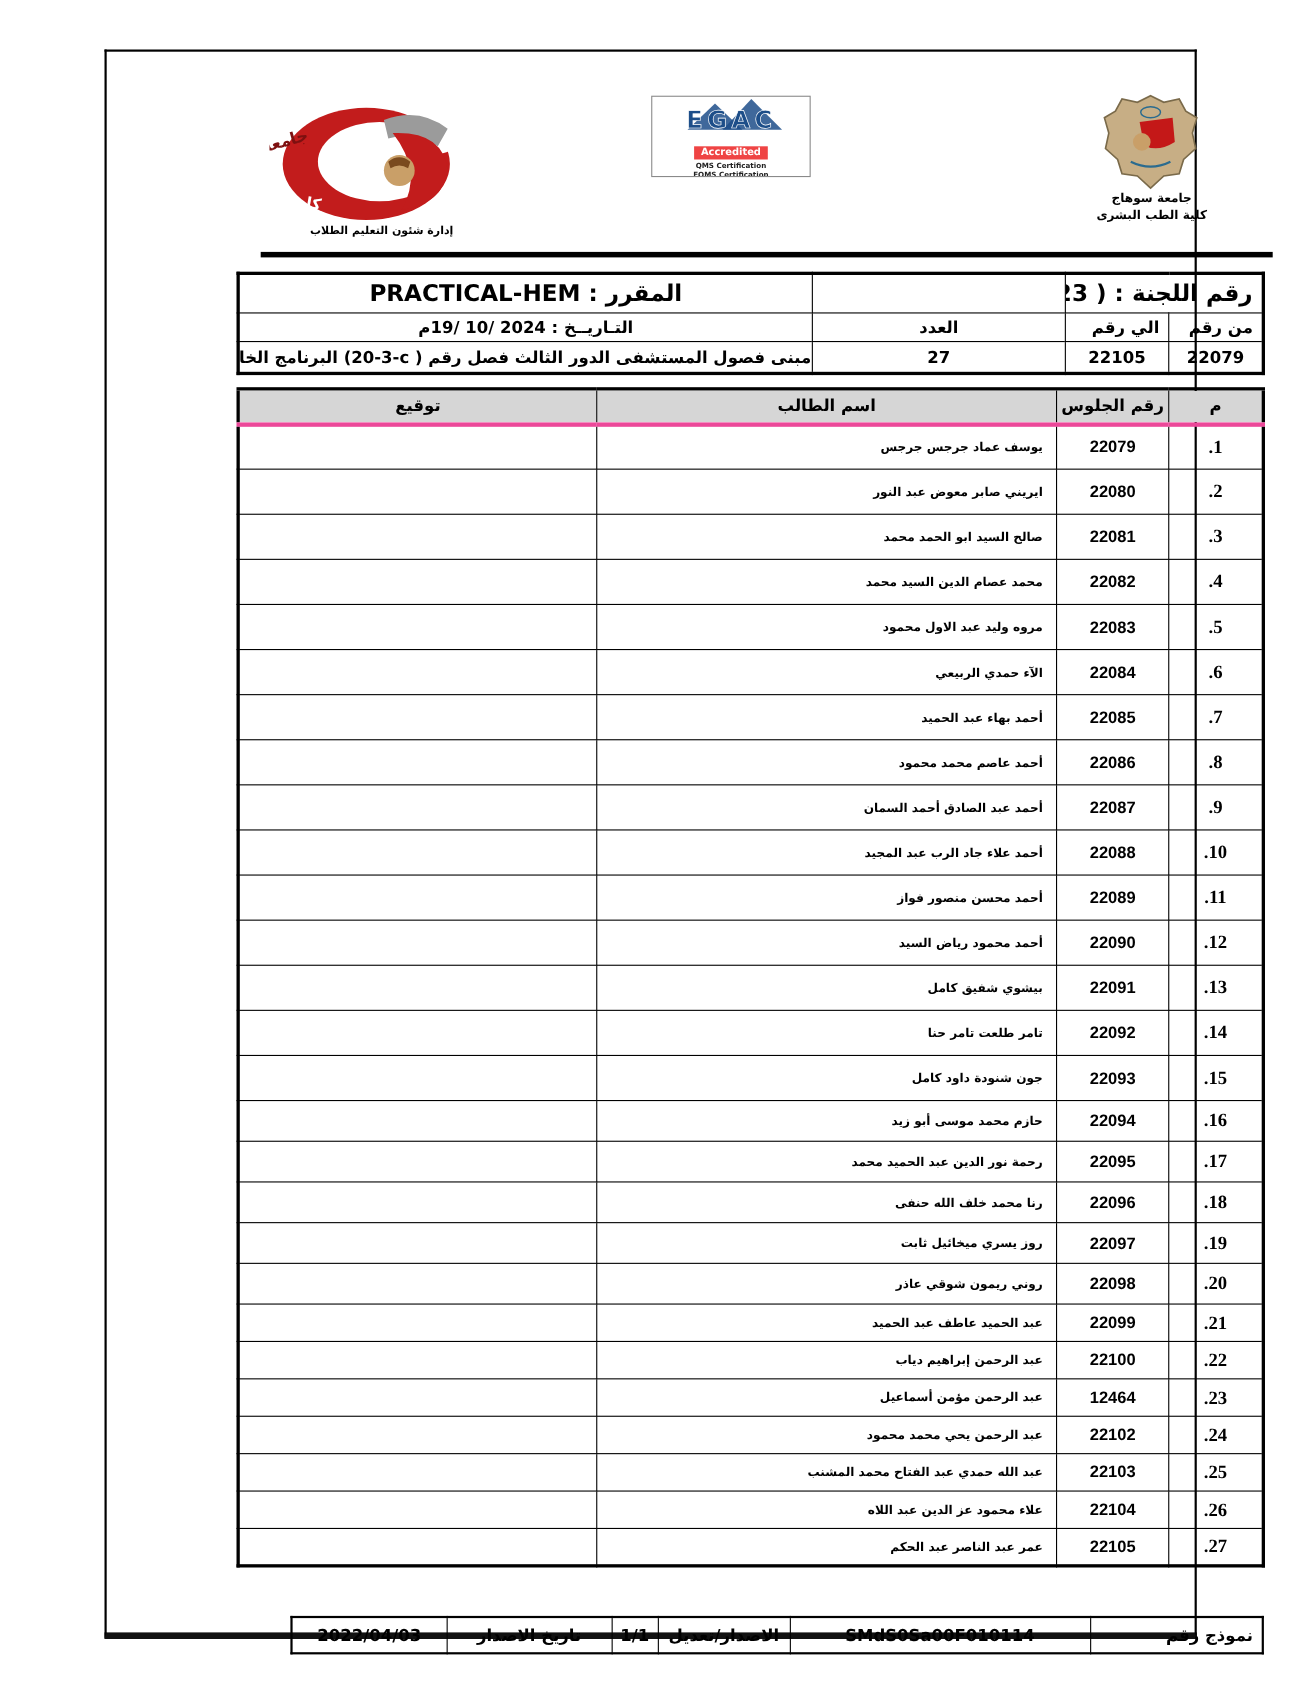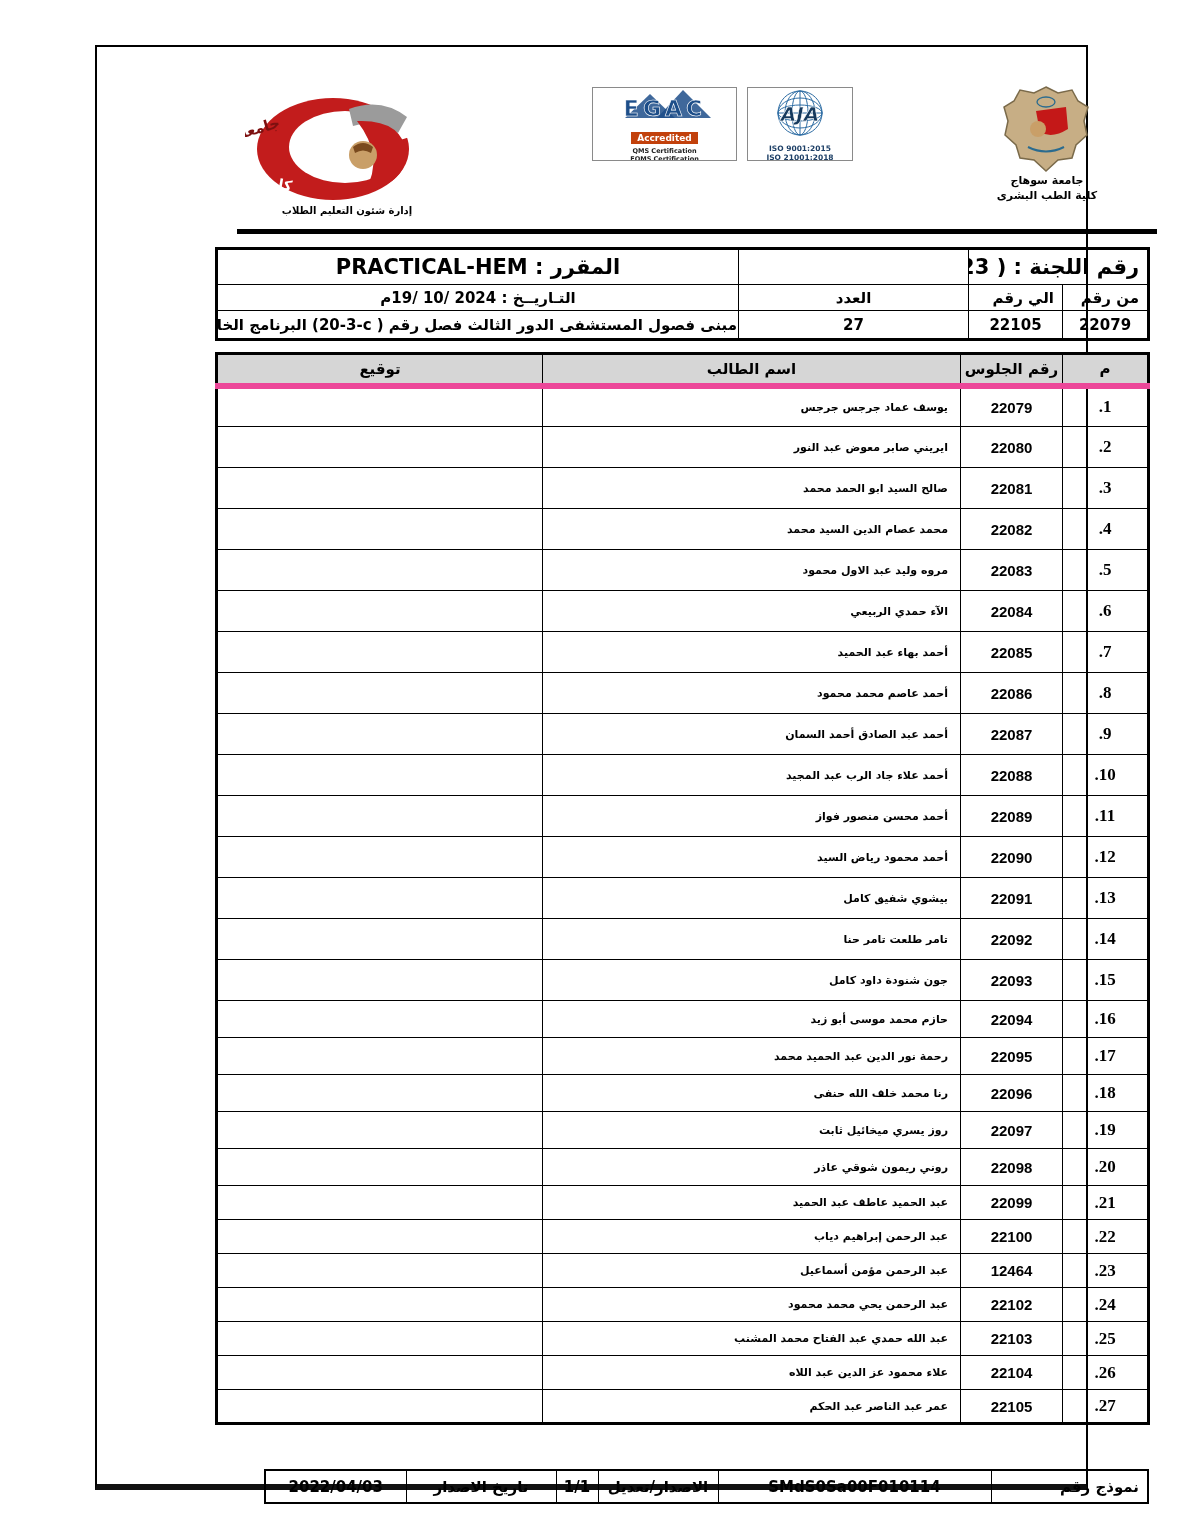--- a/index.html
+++ b/index.html
@@ -10,21 +10,21 @@
   .page-frame{
     position:absolute;left:95px;top:45px;width:993px;height:1445px;
     border:2px solid #000;border-bottom:6px solid #111;box-sizing:border-box;background:#fff;
   }
   
   .crescent-logo{position:absolute;left:148px;top:48px;width:190px;height:108px;}
   .dept-text{position:absolute;left:150px;top:158px;width:200px;text-align:center;
     font-size:10px;font-weight:bold;direction:rtl;}
   .egac-box{position:absolute;left:495px;top:40px;width:145px;height:74px;
     border:1px solid #8a8a8a;box-sizing:border-box;text-align:center;background:#fff;overflow:hidden;}
-  .egac-accredited{display:inline-block;background:#c2410c;color:#fff;font-weight:bold;
+  .egac-accredited{display:inline-block;background:#ef4444;color:#fff;font-weight:bold;
     font-size:9px;padding:0 6px;line-height:12px;margin-top:-2px;}
   .egac-lines{font-size:6.5px;font-weight:bold;line-height:8px;color:#222;margin-top:2px;}
   .aja-box{position:absolute;left:650px;top:40px;width:106px;height:74px;
     border:1px solid #8a8a8a;box-sizing:border-box;text-align:center;background:#fff;overflow:hidden;}
   .aja-lines{font-size:7.5px;font-weight:bold;line-height:9px;color:#1d3f66;}
   .doc-title{position:absolute;left:470px;top:108px;width:300px;text-align:center;
     direction:rtl;font-weight:bold;font-size:17px;line-height:23px;}
   .shield-logo{position:absolute;left:905px;top:38px;width:88px;height:88px;}
   .org-right-text{position:absolute;left:880px;top:126px;width:140px;text-align:center;
     direction:rtl;font-size:11px;font-weight:bold;line-height:15px;}
@@ -33,21 +33,21 @@
   table{border-collapse:collapse;table-layout:fixed;direction:rtl;}
   td,th{border:1px solid #000;box-sizing:border-box;overflow:hidden;white-space:nowrap;}
   .info-table{position:absolute;left:118px;top:200px;width:932px;border:3px solid #000;}
   .info-table td{font-weight:bold;font-size:15px;text-align:center;vertical-align:middle;}
   .info-table tr:nth-child(1) td{height:36px;font-size:21px;}
   .info-table tr:nth-child(2) td{height:26px;}
   .info-table tr:nth-child(3) td{height:29px;}
   .cell-right{text-align:right !important;padding-right:8px;}
   .main-table{position:absolute;left:118px;top:305px;width:932px;border:3px solid #000;}
   .main-table th{background:#d6d6d6;font-size:15px;font-weight:bold;height:32px;
-    border-top:3px solid #000;border-bottom:6px solid #ec4899;vertical-align:middle;}
+    border-top:3px solid #000;border-bottom:4px solid #ec4899;vertical-align:middle;}
   .main-table td{vertical-align:middle;}
   .col-index{width:86px;}.col-seat{width:102px;}.col-name{width:418px;}.col-sign{width:326px;}
   .student-index{font-family:"Liberation Serif",serif;font-weight:bold;font-size:17px;text-align:center;}
   .student-seat{font-weight:bold;font-size:15px;text-align:center;font-family:"Liberation Sans",sans-serif;}
   .student-name{font-weight:bold;font-size:11px;text-align:right;padding-right:12px;}
   .main-table tr.h-tall td{height:41px;}
   .main-table tr.h-mid td{height:37px;}
   .main-table tr.h-short td{height:34px;}
   .footer-table{position:absolute;left:167px;top:1422px;width:883px;border:2px solid #000;}
   .footer-table td{height:33px;font-weight:bold;font-size:15px;text-align:center;vertical-align:middle;border:1.5px solid #000;}
@@ -77,38 +77,20 @@
       <text x="70" y="28" text-anchor="middle" font-size="22" font-weight="bold" fill="#1d4e89" letter-spacing="4" stroke="#ffffff" stroke-width="0.6">EGAC</text>
     </svg>
     <div><span class="egac-accredited">Accredited</span></div>
     <div class="egac-lines">
       <div>QMS Certification</div>
       <div>EOMS Certification</div>
 
     </div>
   </div>
 
-  <div class="aja-box">
-    <svg width="100" height="52" viewBox="0 0 100 52">
-      <g stroke="#2e6da4" fill="none" stroke-width="1">
-        <circle cx="50" cy="25" r="22"></circle>
-        <ellipse cx="50" cy="25" rx="22" ry="8"></ellipse>
-        <ellipse cx="50" cy="25" rx="22" ry="15"></ellipse>
-        <ellipse cx="50" cy="25" rx="8" ry="22"></ellipse>
-        <ellipse cx="50" cy="25" rx="15" ry="22"></ellipse>
-        <line x1="28" y1="25" x2="72" y2="25"></line>
-        <line x1="50" y1="3" x2="50" y2="47"></line>
-      </g>
-      <text x="50" y="33" text-anchor="middle" font-size="20" font-weight="bold" font-style="italic" fill="#163a5e" stroke="#ffffff" stroke-width="0.5">AJA</text>
-    </svg>
-    <div class="aja-lines">
-      <div>ISO 9001:2015</div>
-      <div>ISO 21001:2018</div>
-    </div>
-  </div>
 
 
   <svg class="shield-logo" viewBox="0 0 88 88">
     <path d="M44 2 L56 8 L70 5 L76 16 L86 22 L82 36 L85 50 L74 60 L70 73 L56 75 L44 86 L32 75 L18 73 L14 60 L3 50 L6 36 L2 22 L12 16 L18 5 L32 8 Z" fill="#c7ae85" stroke="#7a6a4a" stroke-width="1.5"></path>
     <ellipse cx="44" cy="17" rx="9" ry="5" fill="none" stroke="#2a6b8f" stroke-width="1.3"></ellipse>
     <path d="M34 26 L64 22 L66 44 Q50 54 38 47 Z" fill="#c41818"></path>
     <circle cx="36" cy="44" r="8" fill="#c99f68"></circle>
     <path d="M26 62 q18 9 36 0" stroke="#2a6b8f" stroke-width="2" fill="none"></path>
   </svg>
   <div class="org-right-text">

